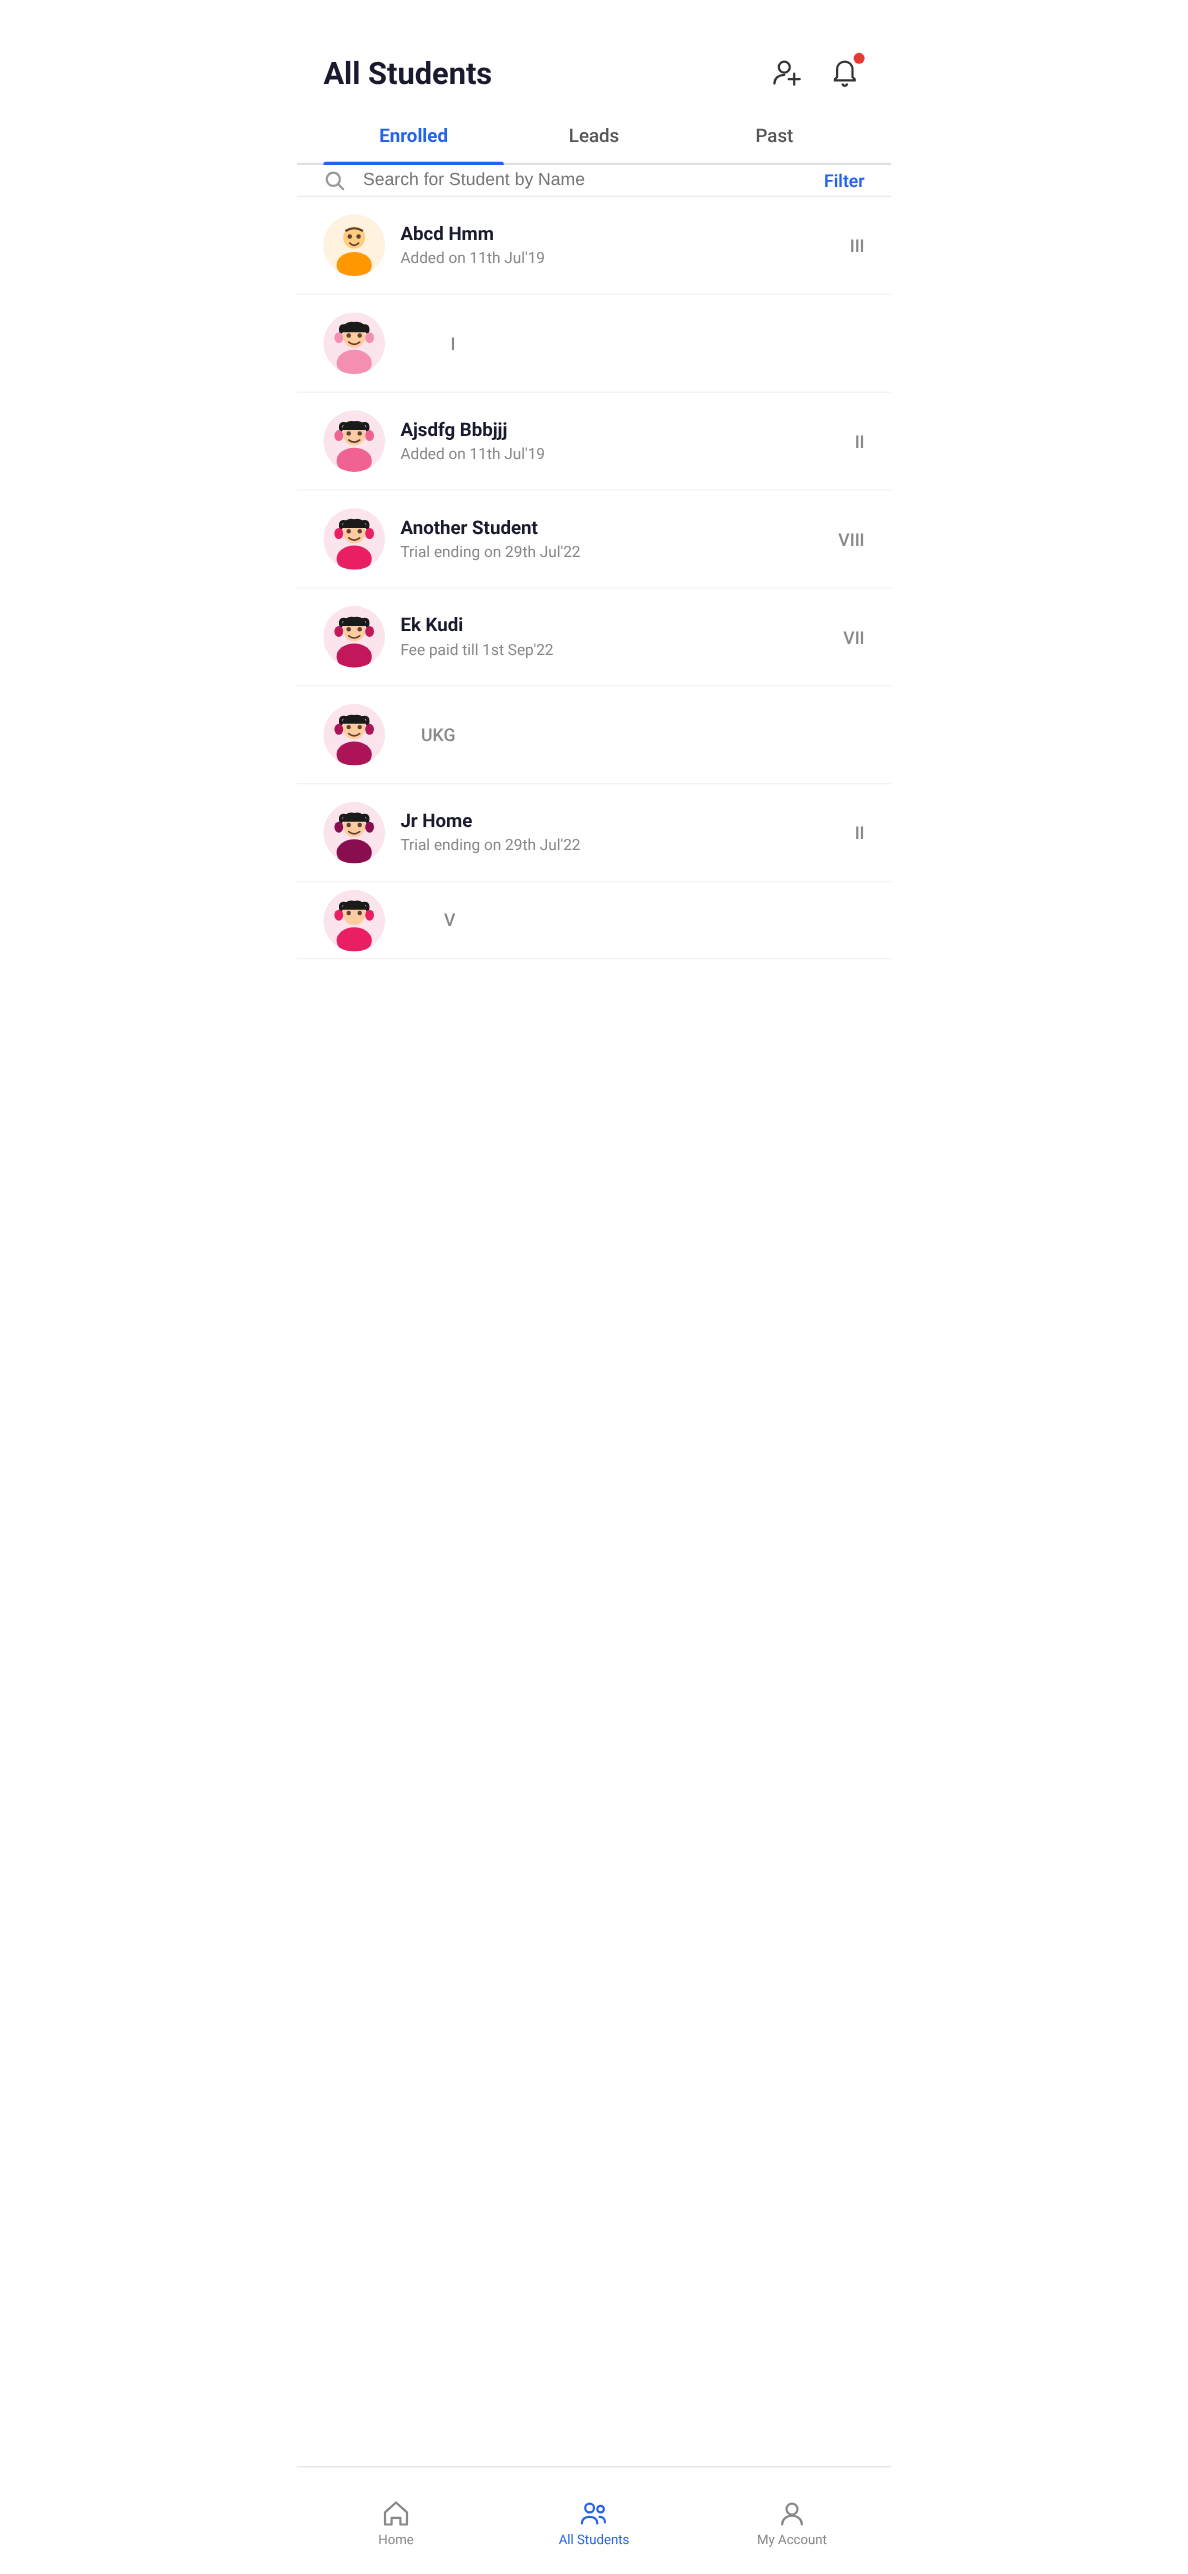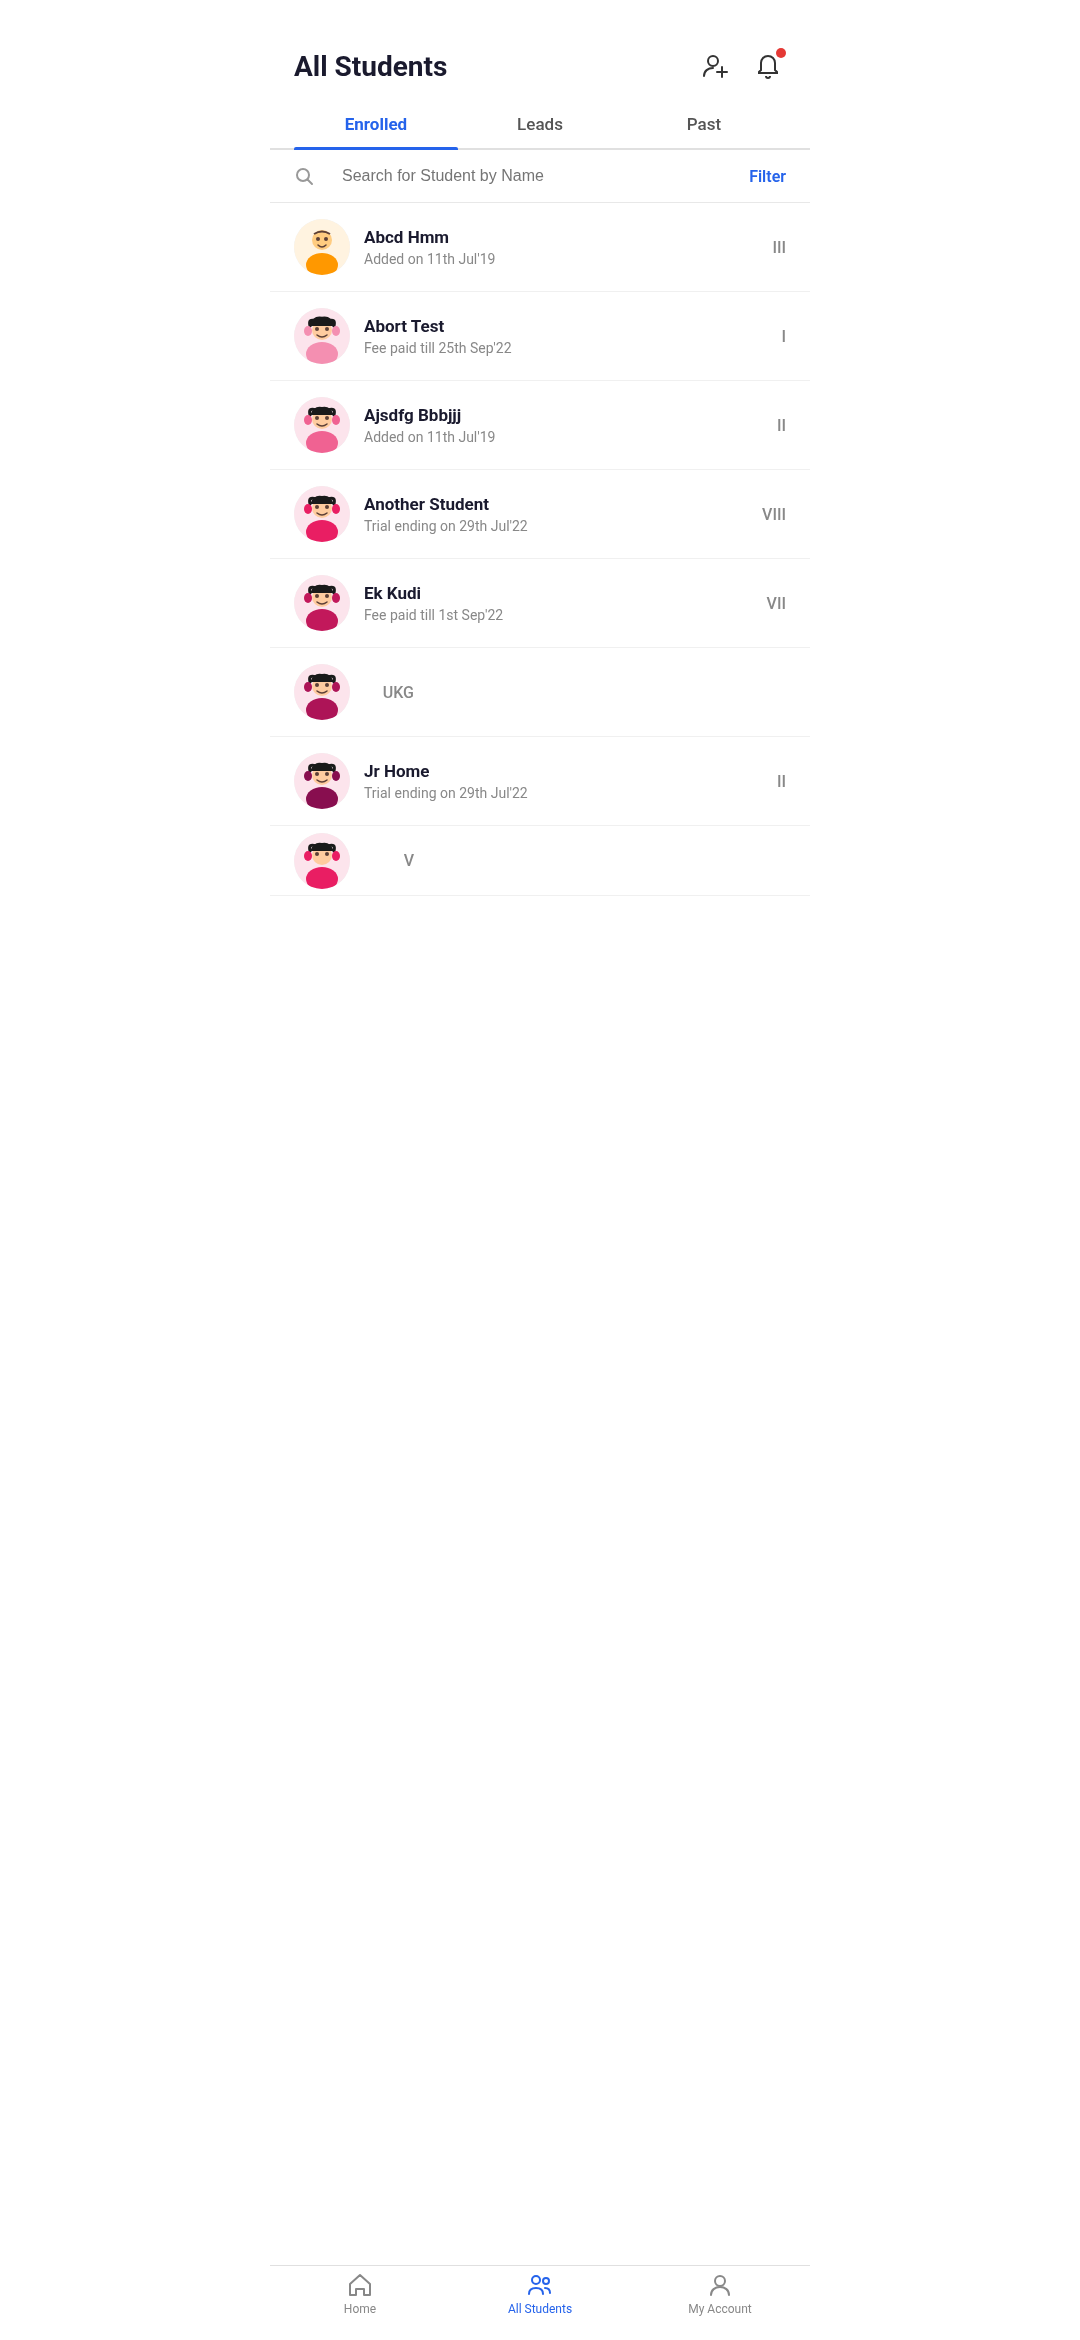--- a/index.html
+++ b/index.html
@@ -87,23 +87,23 @@
       left: 0;
       right: 0;
       height: 3px;
       background: #2563eb;
       border-radius: 2px 2px 0 0;
     }
 
     .search-bar {
       display: flex;
       align-items: center;
-      padding: 16px 24px;
+      padding: 4px 24px;
       border-bottom: 1px solid #e8e8e8;
-      gap: 28px;
+      gap: 16px;
     }
 
     .search-input {
       flex: 1;
       border: none;
       outline: none;
       font-size: 16px;
       color: #999;
       background: transparent;
     }
@@ -172,21 +172,21 @@
     .bottom-nav {
       position: fixed;
       bottom: 0;
       left: 50%;
       transform: translateX(-50%);
       width: 100%;
       max-width: 540px;
       display: flex;
       background: #fff;
       border-top: 1px solid #e0e0e0;
-      padding: 2px 0 20px;
+      padding: 25px 0 20px;
     }
 
     .nav-item {
       flex: 1;
       display: flex;
       flex-direction: column;
       align-items: center;
       gap: 4px;
       cursor: pointer;
       padding: 4px;
@@ -289,24 +289,20 @@
         <circle cx="23" cy="21" r="2" fill="#5d4037"></circle>
         <circle cx="33" cy="21" r="2" fill="#5d4037"></circle>
         <path d="M23 27 Q28 31 33 27" stroke="#5d4037" stroke-width="1.5" fill="none" stroke-linecap="round"></path>
         <path d="M16 18 Q14 10 22 13" stroke="#1a1a1a" stroke-width="3" fill="none" stroke-linecap="round"></path>
         <path d="M40 18 Q42 10 34 13" stroke="#1a1a1a" stroke-width="3" fill="none" stroke-linecap="round"></path>
         <path d="M16 18 Q20 8 28 10 Q36 8 40 18" stroke="#1a1a1a" stroke-width="2.5" fill="#1a1a1a"></path>
         <ellipse cx="14" cy="23" rx="4" ry="5" fill="#f48fb1"></ellipse>
         <ellipse cx="42" cy="23" rx="4" ry="5" fill="#f48fb1"></ellipse>
       </svg>
     </div>
-    <div class="student-info">
-      <div class="student-name">Abort Test</div>
-      <div class="student-sub">Fee paid till 25th Sep'22</div>
-    </div>
     <div class="student-grade">I</div>
   </div>
 
   <div class="student-item">
     <div class="avatar">
       <svg viewBox="0 0 56 56" xmlns="http://www.w3.org/2000/svg">
         <circle cx="28" cy="28" r="28" fill="#fce4ec"></circle>
         <circle cx="28" cy="22" r="10" fill="#ffcc9f"></circle>
         <ellipse cx="28" cy="46" rx="16" ry="12" fill="#f06292"></ellipse>
         <circle cx="23" cy="21" r="2" fill="#5d4037"></circle>

